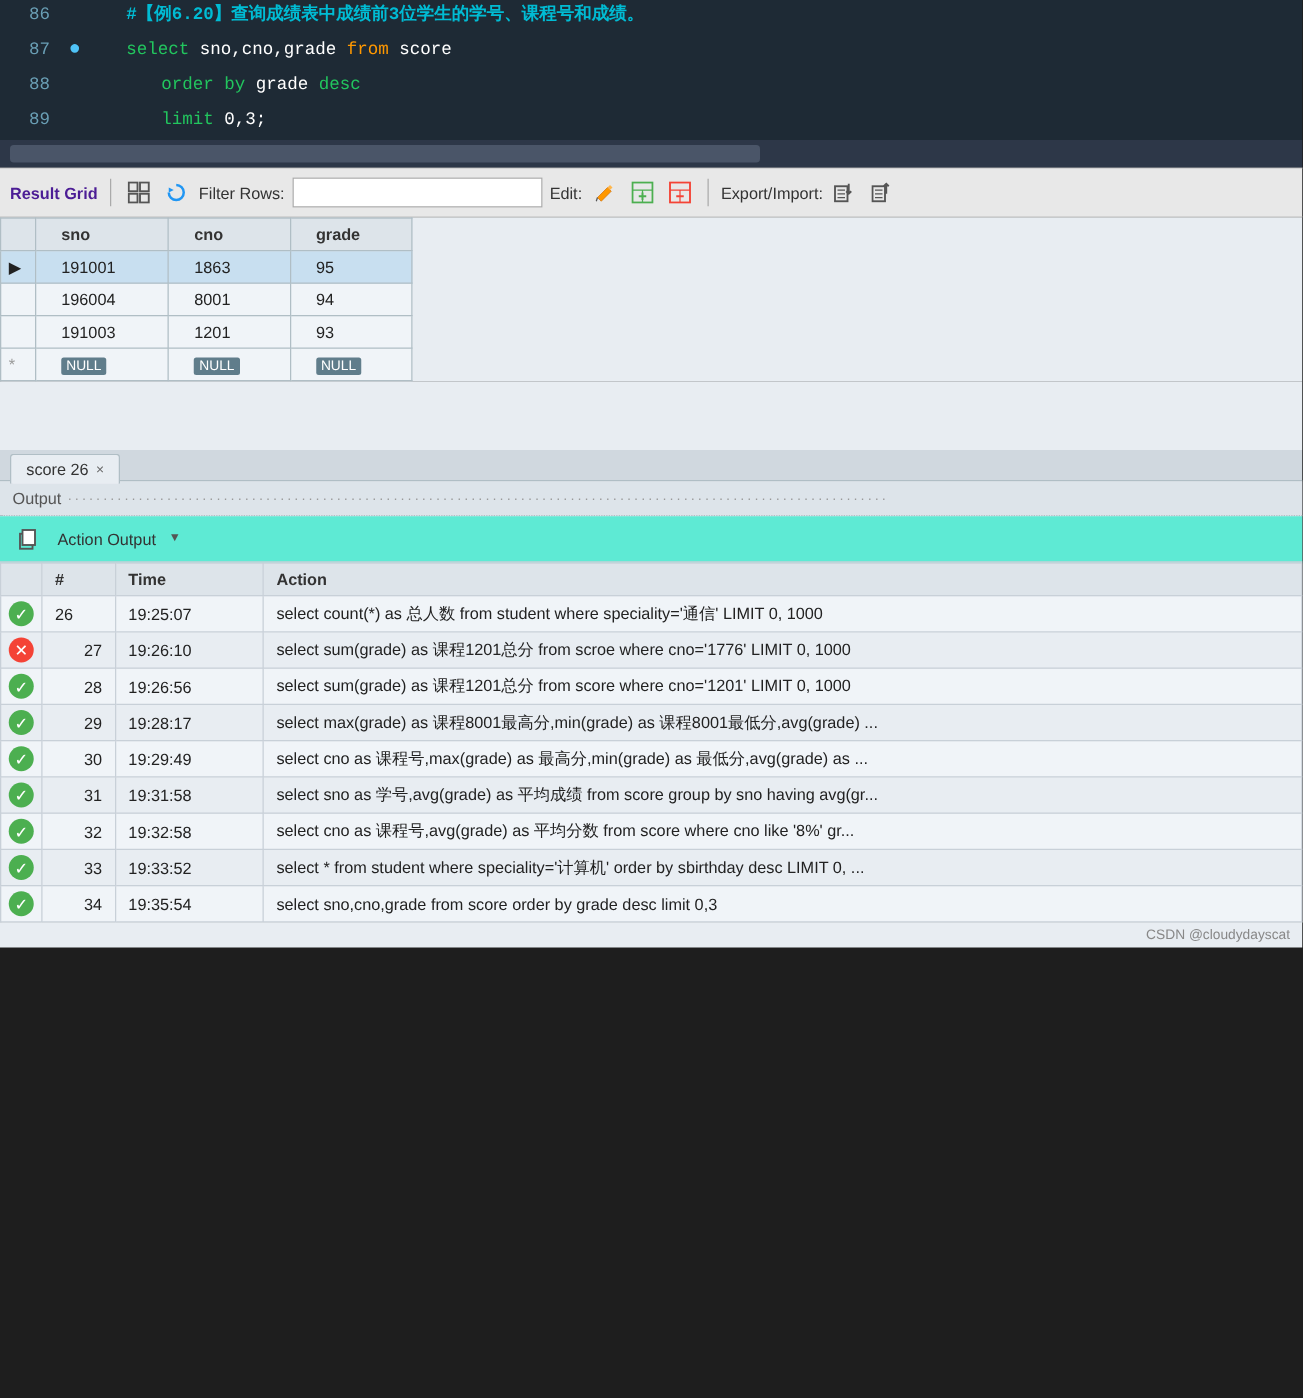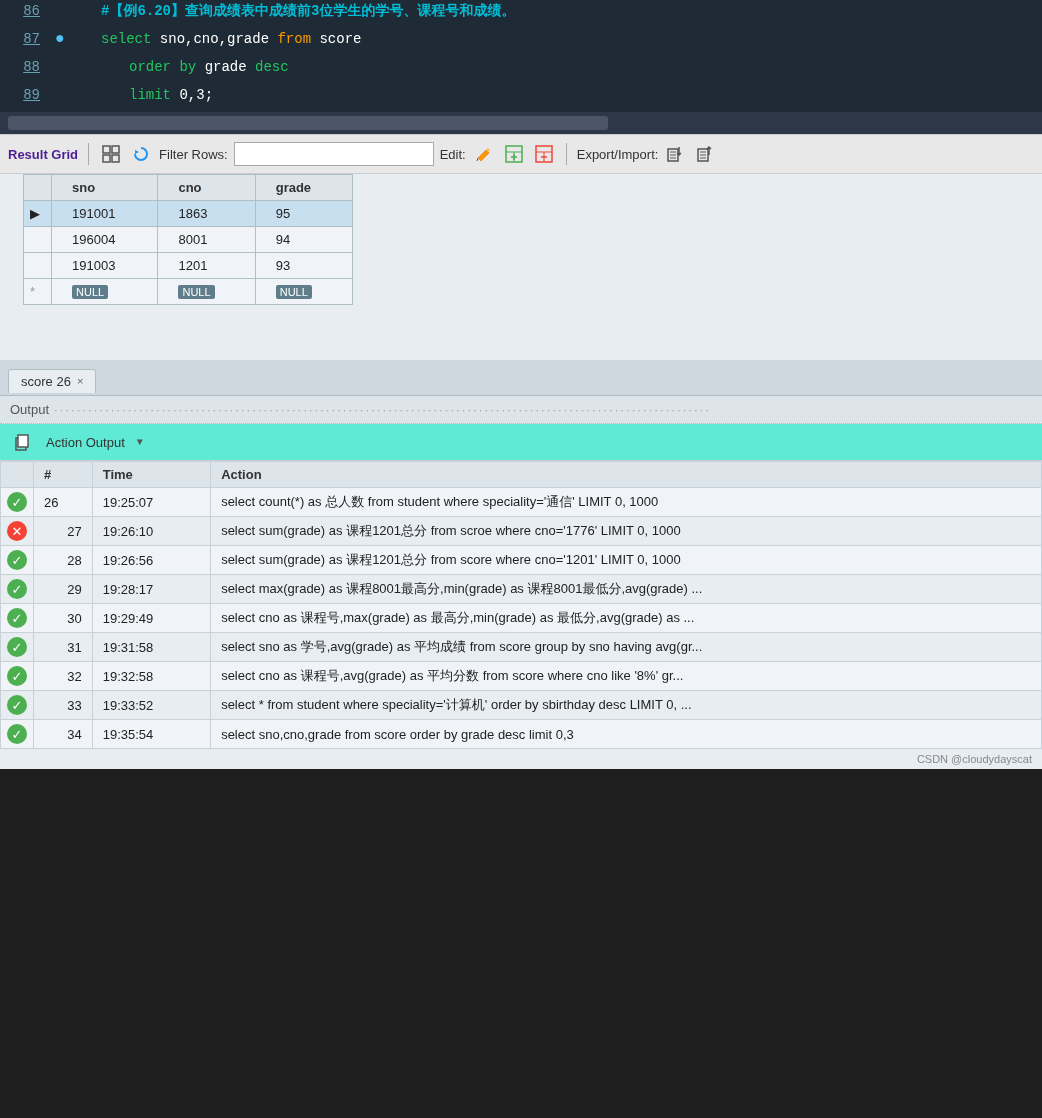--- a/index.html
+++ b/index.html
@@ -26,21 +26,20 @@
       padding: 2px 0;
     }
 
     .line-number {
       color: #6a9fb5;
       width: 55px;
       text-align: right;
       padding-right: 15px;
       flex-shrink: 0;
       font-size: 14px;
-      text-decoration: underline;
     }
 
     .line-bullet {
       width: 18px;
       color: #4fc3f7;
       flex-shrink: 0;
       font-size: 16px;
     }
 
     .line-content {
@@ -175,21 +174,21 @@
       background: #e8edf2;
       height: 55px;
     }
 
     
     .tab-bar {
       background: #d0d8df;
       display: flex;
       align-items: center;
       padding: 6px 8px 0 8px;
-      height: 36px;
+      height: 25px;
       border-bottom: 1px solid #b0bec5;
     }
 
     .tab-item {
       background: #e8edf2;
       border: 1px solid #b0bec5;
       border-bottom: none;
       padding: 4px 12px;
       font-family: Arial, sans-serif;
       font-size: 13px;
@@ -313,21 +312,20 @@
     }
 
     .svg-icon {
       width: 18px;
       height: 18px;
     }
 
     .result-table-container {
       display: inline-block;
       vertical-align: top;
-      padding-left: 23px;
     }
 
     .result-table tr td:first-child {
       padding: 5px 6px;
       min-width: 28px;
     }
   </style>
 </head>
 <body>
 

